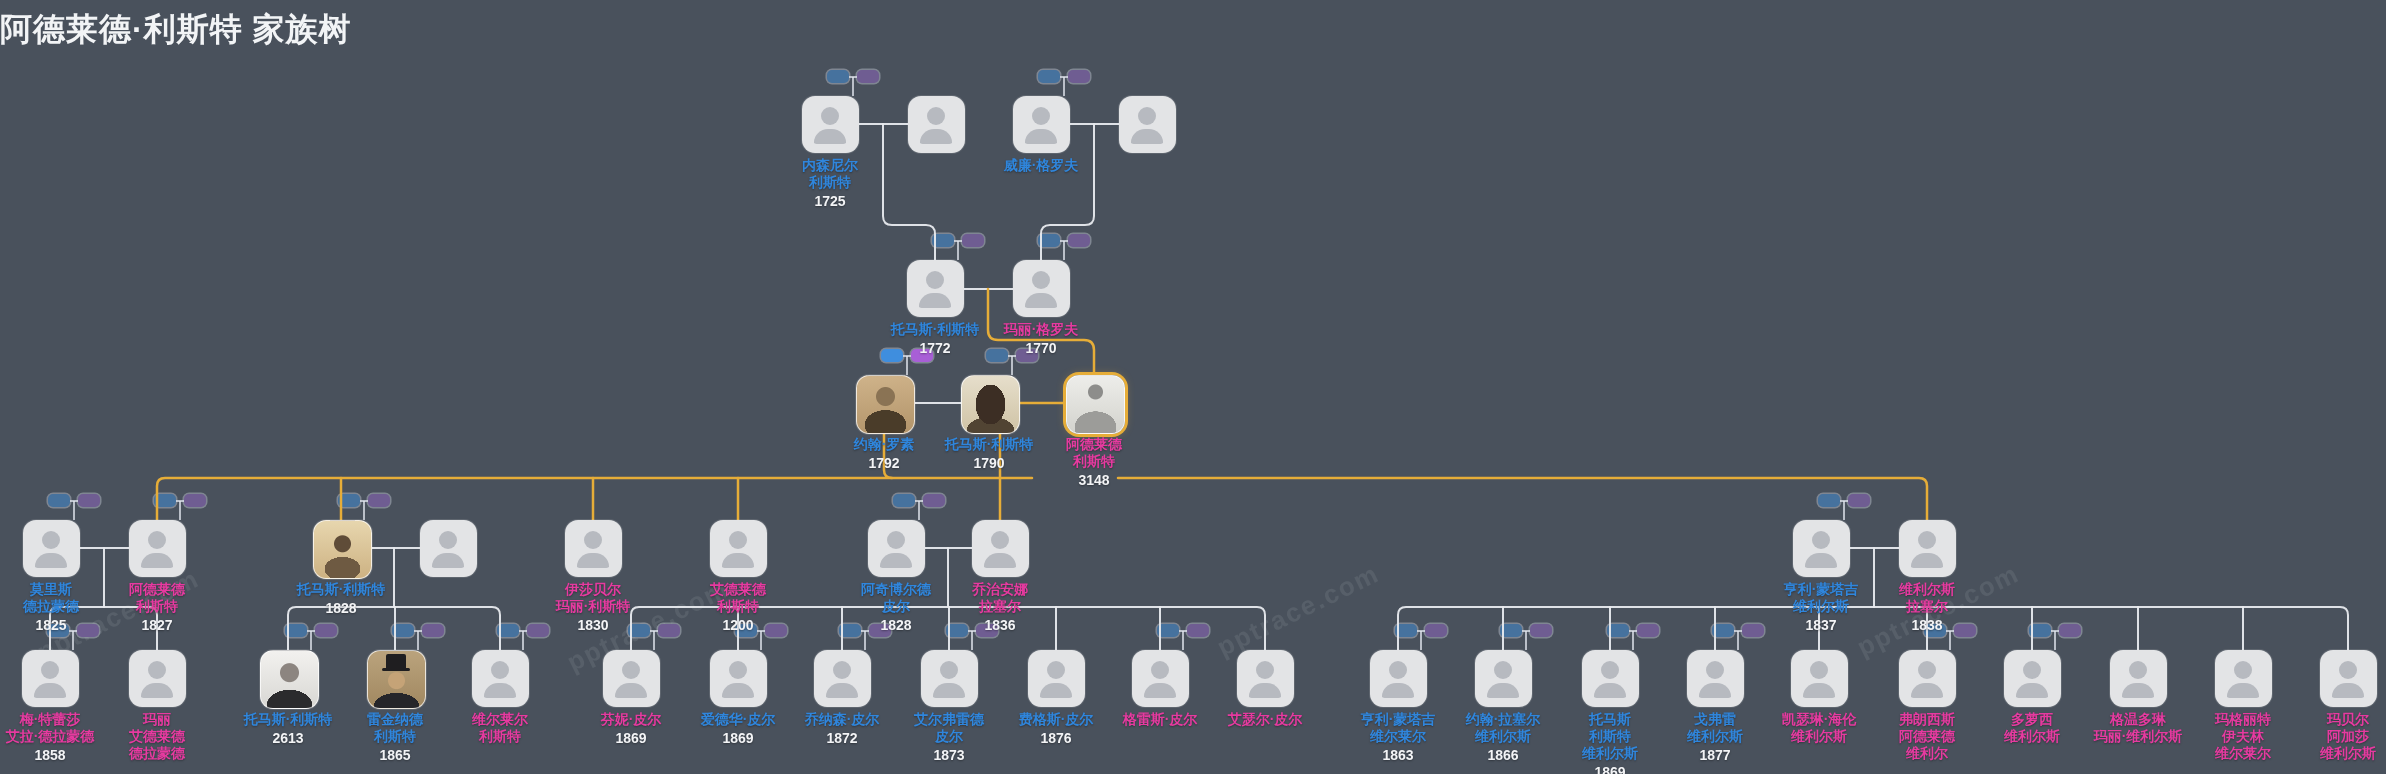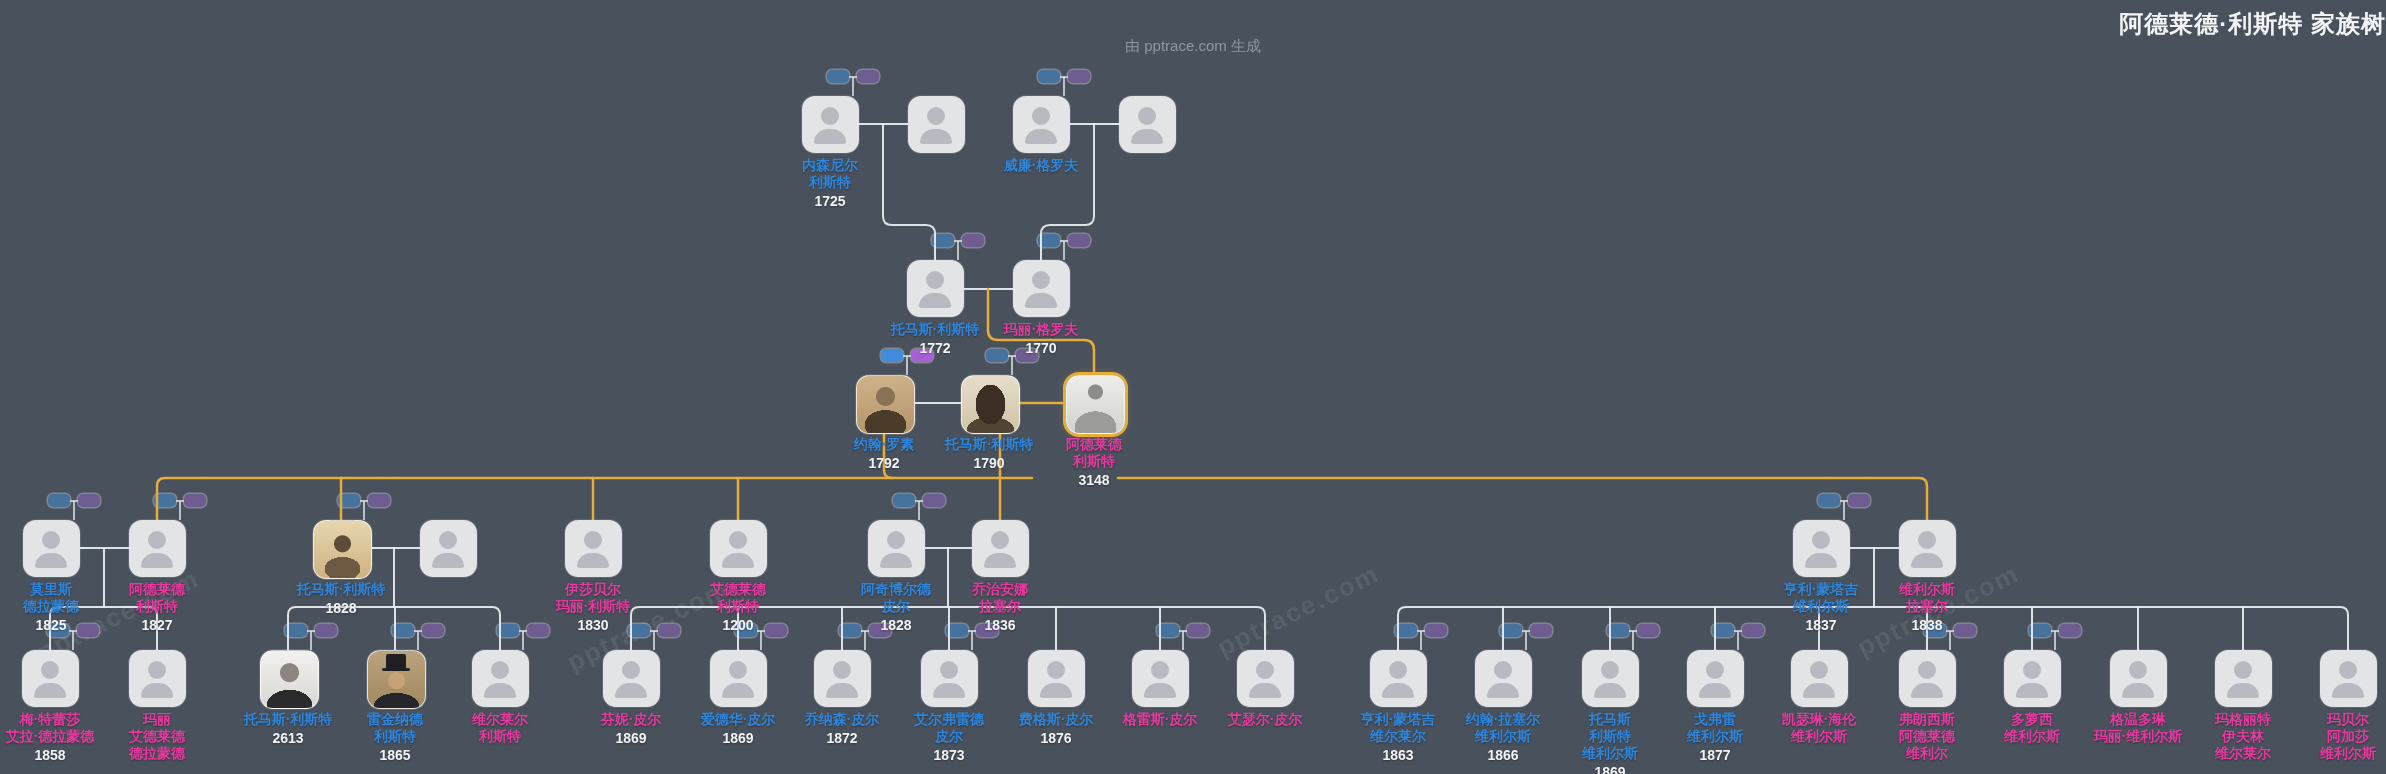--- a/index.html
+++ b/index.html
@@ -6,22 +6,22 @@
     --background:#49515c; --male-name:#2f86dd; --female-name:#e73aa0;
     --year-text:#f3f4f6; --line:#e8eaee; --lineage-gold:#e6ad38;
     --node-bg:#e3e4e6; --silhouette:#b7bac0;
     --chip-blue:#46729e; --chip-purple:#6f5d92;
     --chip-blue-bright:#3f8ede; --chip-purple-bright:#a85fd6;
   }
   html,body{margin:0;padding:0;}
   body{background:var(--background);font-family:"Liberation Sans","DejaVu Sans",sans-serif;}
   #stage{position:relative;width:2386px;height:774px;background:var(--background);overflow:hidden;}
 
-  .page-title{position:absolute;top:8px;left:0;right:0;text-align:right;z-index:4;
-    font-size:24px;font-weight:700;color:#f2f4f6;letter-spacing:1px;}
+  .page-title{position:absolute;top:8px;left:0;right:0;text-align:left;z-index:4;
+    font-size:32px;font-weight:700;color:#f2f4f6;letter-spacing:1px;}
   .page-subtitle{position:absolute;top:37px;left:0;right:0;text-align:center;z-index:4;
     font-size:15px;color:#8f97a1;}
 
   .watermark{position:absolute;z-index:1;color:rgba(235,240,248,0.09);font-size:26px;
     font-weight:700;letter-spacing:2px;transform:rotate(-26deg);white-space:nowrap;pointer-events:none;}
 
   svg.connectors{position:absolute;top:0;left:0;z-index:2;pointer-events:none;}
   .wline{stroke:var(--line);stroke-width:2;fill:none;stroke-linecap:round;stroke-opacity:.95;}
   .gline{stroke:var(--lineage-gold);stroke-width:2.5;fill:none;stroke-linecap:round;}
 
@@ -82,21 +82,20 @@
   .chip-group.bright .chip.purple{background:var(--chip-purple-bright);}
   .chip-link{position:absolute;left:22px;top:6px;width:8px;height:1.8px;background:rgba(225,230,238,0.75);}
   .chip-stub{position:absolute;left:25px;top:7px;width:1.8px;height:19px;background:rgba(225,230,238,0.75);}
 </style>
 </head>
 <body>
 
 <div id="stage">
 
   <div class="page-title">阿德莱德·利斯特 家族树</div>
-  <div class="page-subtitle">由 pptrace.com 生成</div>
 
   <div class="watermark" style="left:30px;top:600px;">pptrace.com</div>
   <div class="watermark" style="left:560px;top:610px;">pptrace.com</div>
   <div class="watermark" style="left:1210px;top:595px;">pptrace.com</div>
   <div class="watermark" style="left:1850px;top:595px;">pptrace.com</div>
 
   <svg class="connectors" width="2386" height="774">
 
     <path class="wline" d="M858 124 H908"></path>
     <path class="wline" d="M1069 124 H1119"></path>

